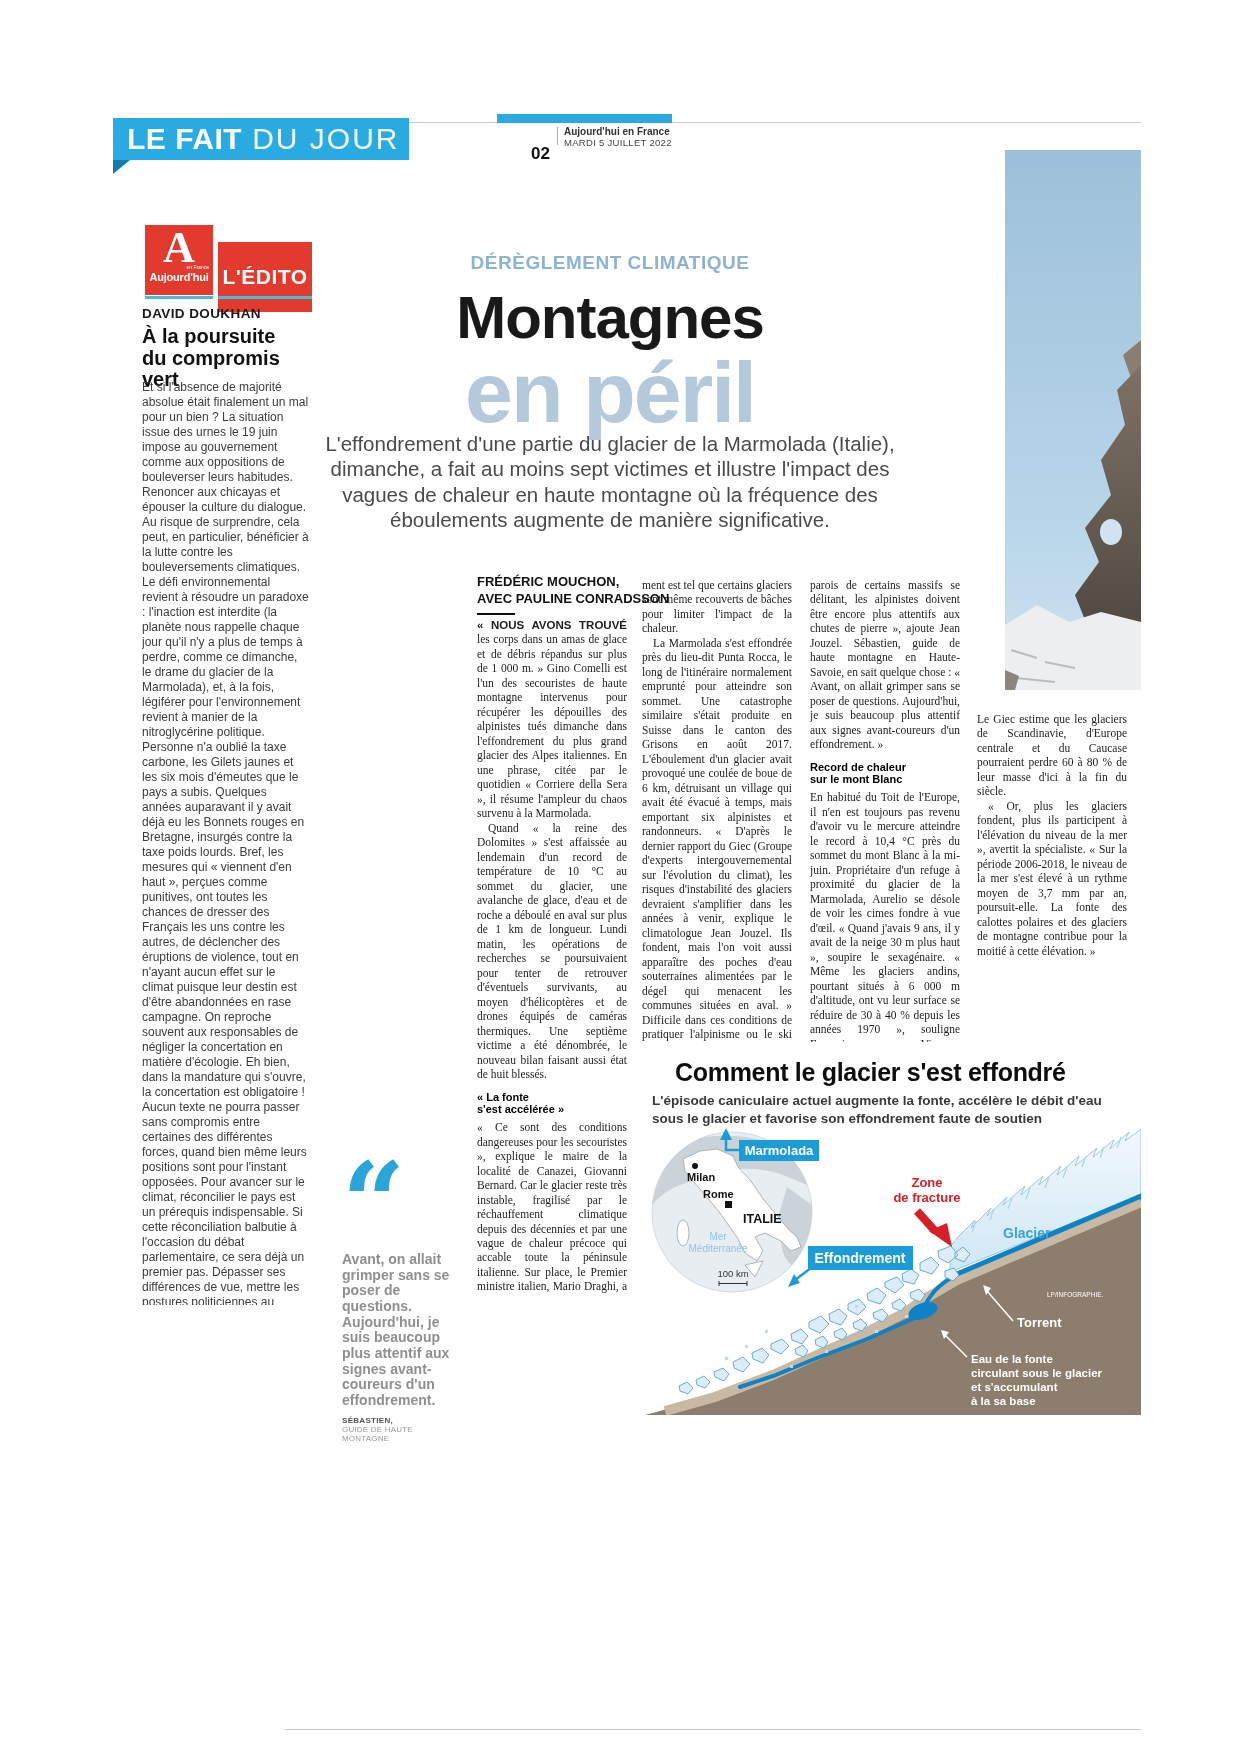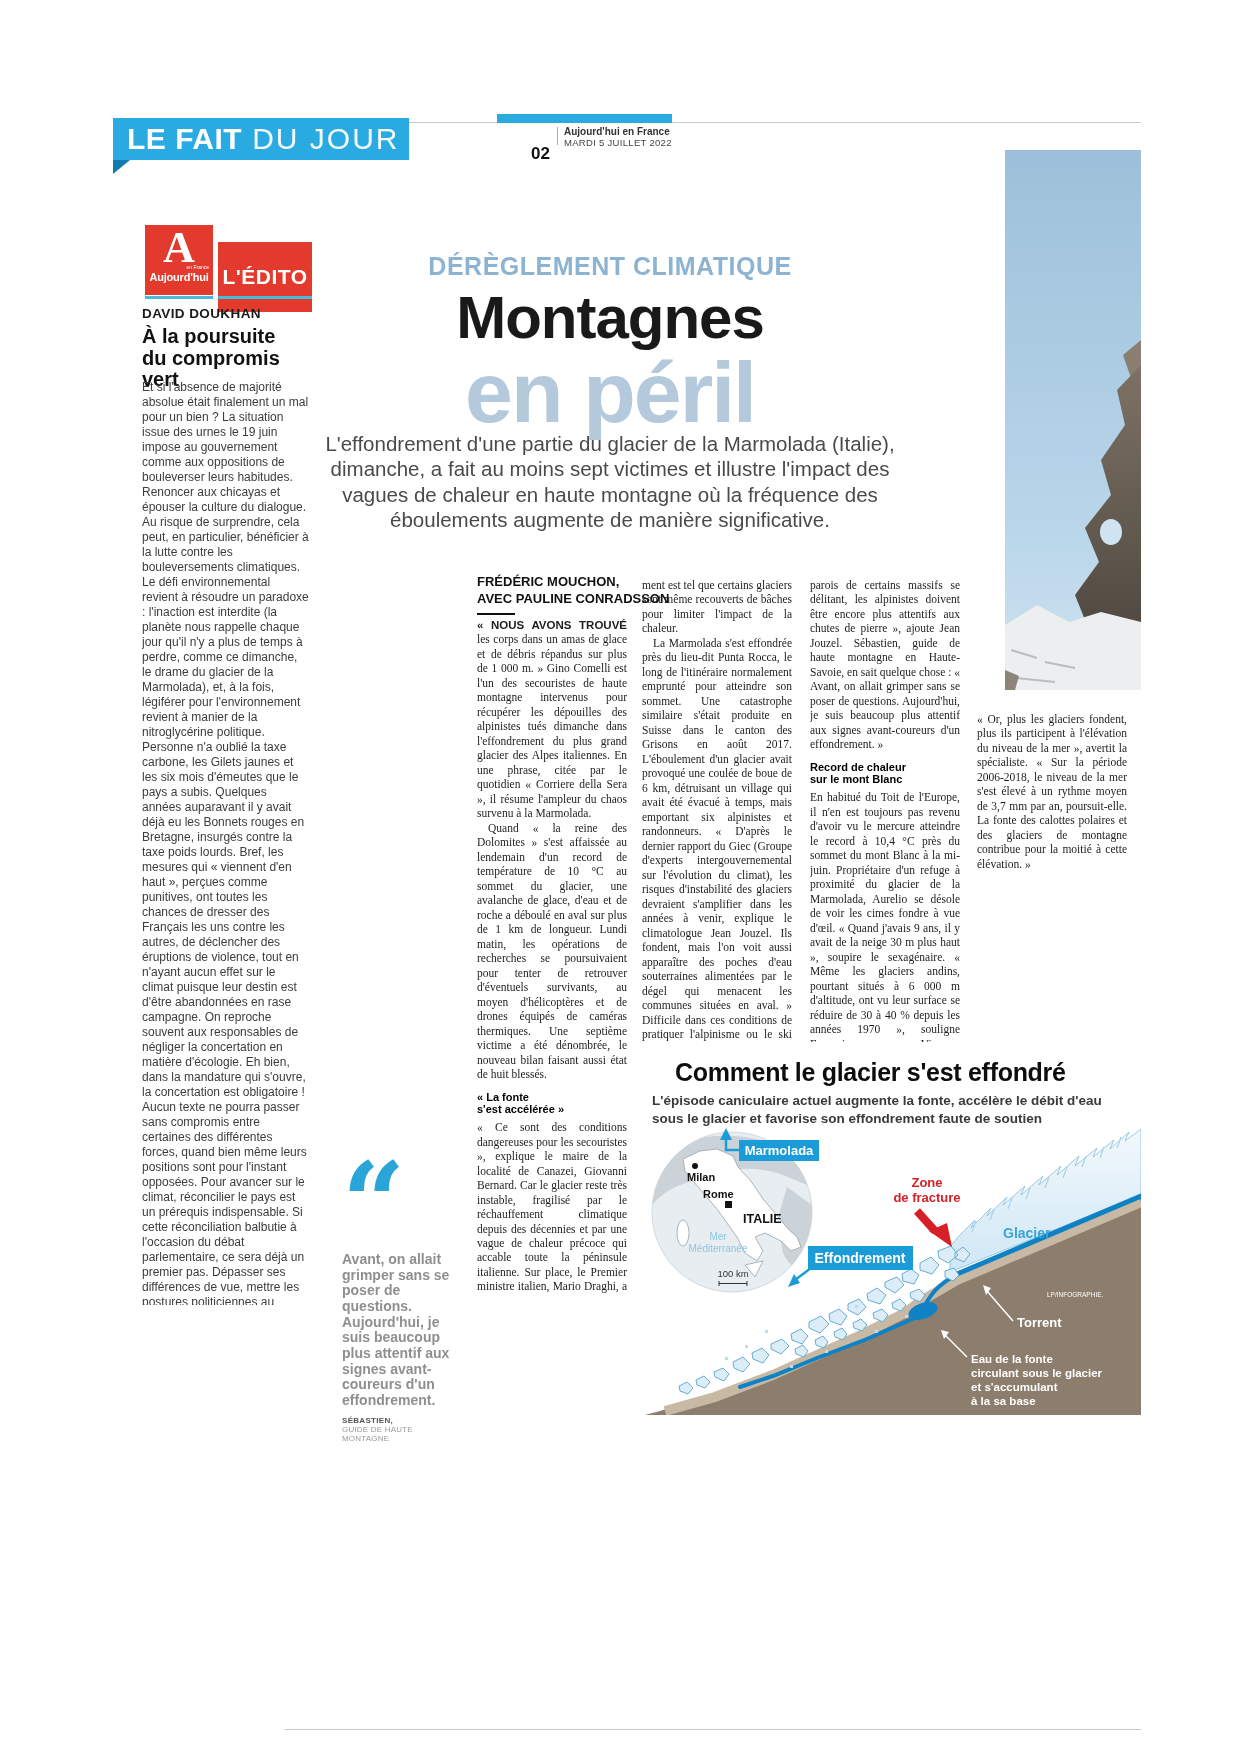--- a/index.html
+++ b/index.html
@@ -21,21 +21,21 @@
   .redbox{background:#e23b2e;color:#fff;text-align:center;}
   .tealbar{background:#45bcd9;height:3px;}
   .logoA{font-family:"Liberation Serif",serif;font-weight:800;font-size:44px;line-height:46px;}
   .logoword{font-weight:800;font-size:11px;letter-spacing:-.2px;}
   .logosub{font-size:5px;position:absolute;right:4px;top:40px;line-height:5px;}
   .editolabel{font-weight:800;font-size:21px;letter-spacing:.5px;line-height:70px;}
   .author{font-weight:800;font-size:13.5px;letter-spacing:.4px;color:#1a1a1a;}
   .editotitle{font-weight:800;font-size:20px;line-height:1.08;color:#111;}
   .editobody{font-size:12px;line-height:1.25;color:#3c3c3b;overflow:hidden;}
   
-  .kicker{font-weight:800;font-size:25px;color:#8cb4d2;text-align:center;letter-spacing:.5px;}
+  .kicker{font-weight:800;font-size:19px;color:#8cb4d2;text-align:center;letter-spacing:.5px;}
   .mainline1{font-weight:800;font-size:60px;color:#191919;text-align:center;letter-spacing:-1px;}
   .mainline2{font-weight:800;font-size:86px;color:#b4c9db;text-align:center;letter-spacing:-2px;line-height:.95;}
   .standfirst{font-size:20.5px;line-height:1.24;color:#4a4a4a;text-align:center;}
   .bylinebox{font-weight:800;font-size:13px;line-height:1.3;color:#111;}
   .bylinerule{width:38px;height:2px;background:#111;margin-top:5px;}
   
   .col{font-family:"Liberation Serif",serif;font-size:11.5px;line-height:1.26;
        text-align:justify;overflow:hidden;color:#1d1d1b;}
   .col p{margin:0;}
   .col p + p{text-indent:11px;}
@@ -113,20 +113,21 @@
 </div>
 
 <div class="abs col" style="left:810px;top:578px;width:150px;height:464px;">
   <p>parois de certains massifs se délitant, les alpinistes doivent être encore plus attentifs aux chutes de pierre », ajoute Jean Jouzel. Sébastien, guide de haute montagne en Haute-Savoie, en sait quelque chose : « Avant, on allait grimper sans se poser de questions. Aujourd'hui, je suis beaucoup plus attentif aux signes avant-coureurs d'un effondrement. »</p>
   <div class="subhead pre">Record de chaleur
 sur le mont Blanc</div>
   <p>En habitué du Toit de l'Europe, il n'en est toujours pas revenu d'avoir vu le mercure atteindre le record à 10,4 °C près du sommet du mont Blanc à la mi-juin. Propriétaire d'un refuge à proximité du glacier de la Marmolada, Aurelio se désole de voir les cimes fondre à vue d'œil. « Quand j'avais 9 ans, il y avait de la neige 30 m plus haut », soupire le sexagénaire. « Même les glaciers andins, pourtant situés à 6 000 m d'altitude, ont vu leur surface se réduire de 30 à 40 % depuis les années 1970 », souligne Françoise Vimeux, climatologue.</p>
 </div>
 
 <div class="abs col" style="left:977px;top:712px;width:150px;height:332px;">
+  <p>Le Giec estime que les glaciers de Scandinavie, d'Europe centrale et du Caucase pourraient perdre 60 à 80 % de leur masse d'ici à la fin du siècle.</p>
   <p>« Or, plus les glaciers fondent, plus ils participent à l'élévation du niveau de la mer », avertit la spécialiste. « Sur la période 2006-2018, le niveau de la mer s'est élevé à un rythme moyen de 3,7 mm par an, poursuit-elle. La fonte des calottes polaires et des glaciers de montagne contribue pour la moitié à cette élévation. »</p>
 </div>
 
 <div class="abs" style="left:1005px;top:150px;width:136px;height:540px;">
 <svg width="136" height="540" viewBox="0 0 136 540">
   <defs>
     <linearGradient id="sky" x1="0" y1="0" x2="0" y2="1">
       <stop offset="0" stop-color="#9dc0da"></stop>
           <stop offset="0.7" stop-color="#b9d6ea"></stop>
           <stop offset="1" stop-color="#cfe3f0"></stop>

